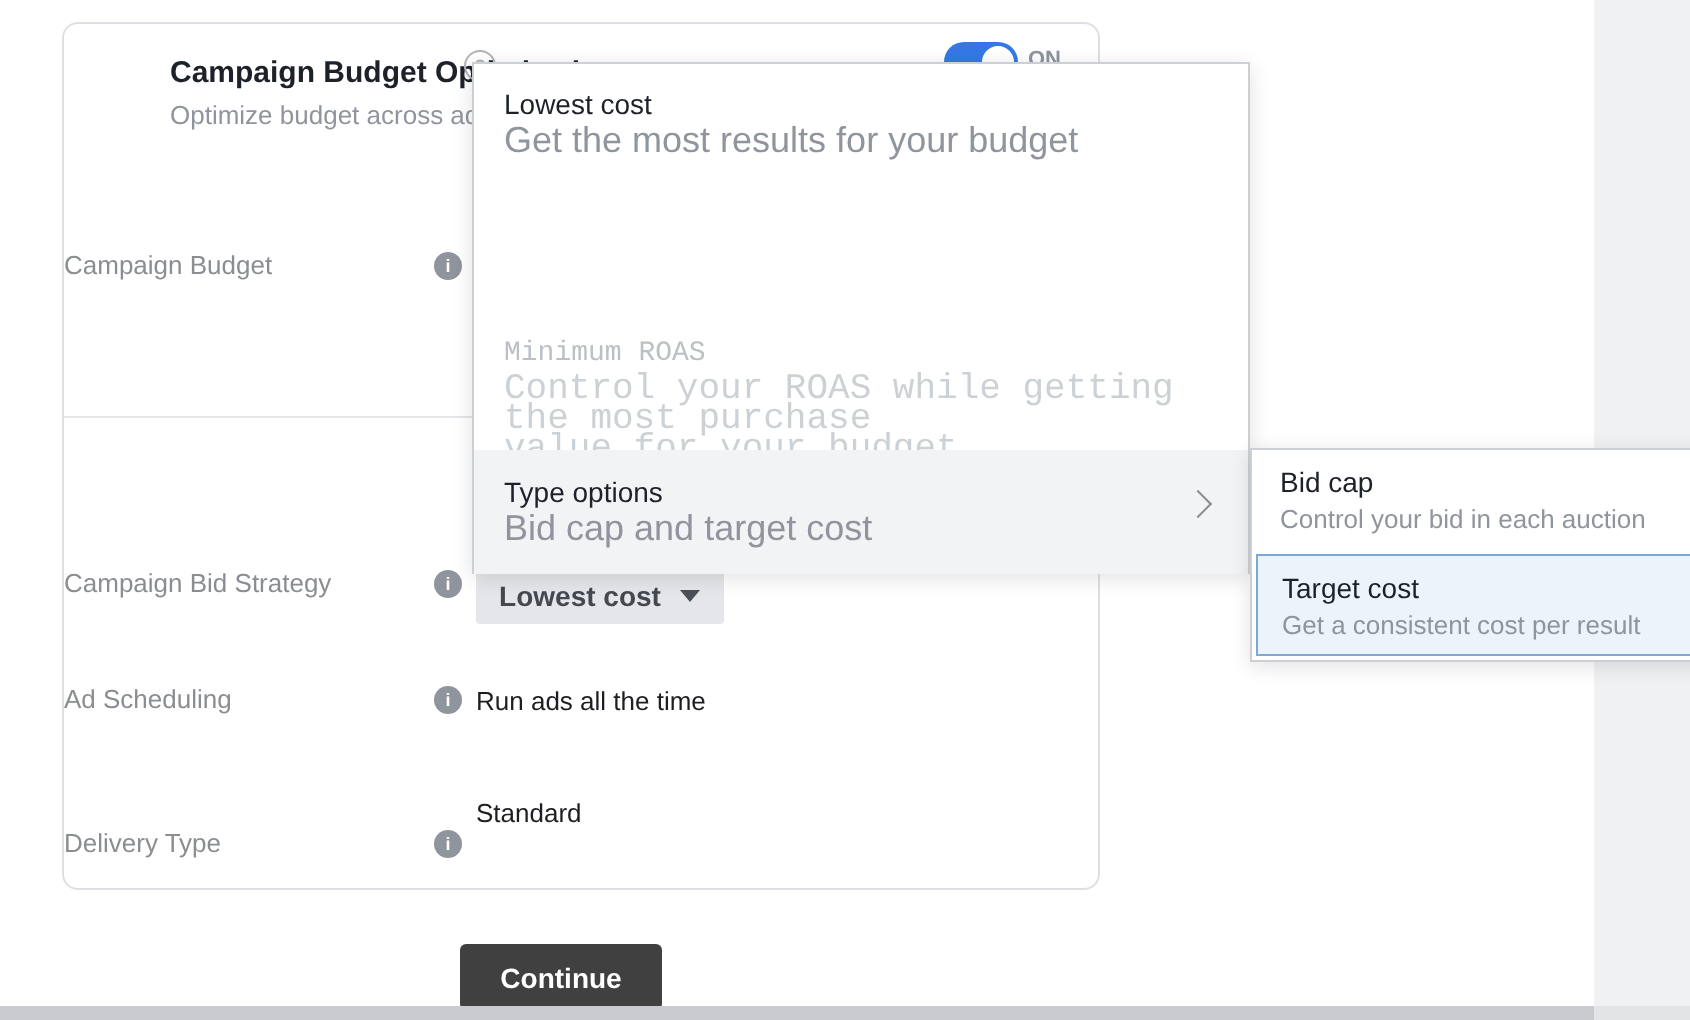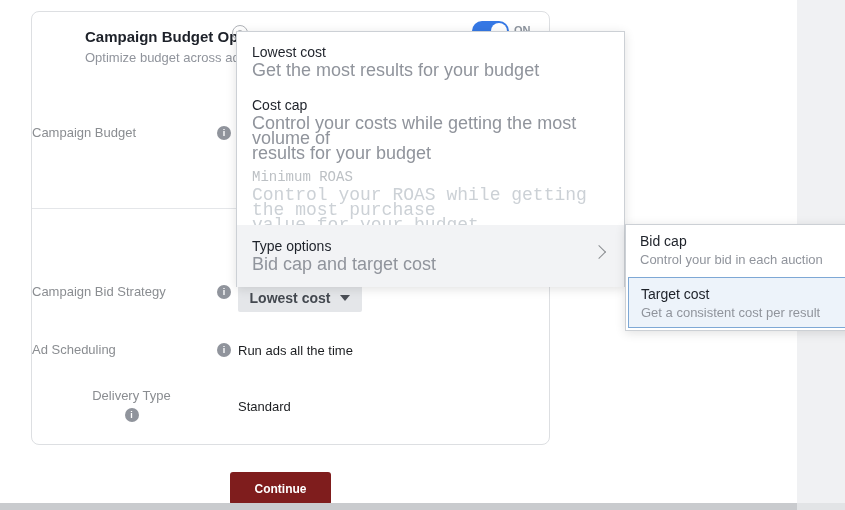--- a/index.html
+++ b/index.html
@@ -25,21 +25,21 @@
   .card-divider{position:absolute;left:0;top:196px;width:100%;height:1px;background:#e4e6e9;}
 
   .row-label{position:absolute;left:0;width:199px;display:flex;justify-content:space-between;align-items:center;
              gap:5px;font-size:13px;color:#8a8d91;white-space:nowrap;}
   .info-icon{width:14px;height:14px;border-radius:50%;background:#90949c;color:#fff;font-size:9px;font-weight:bold;
              display:flex;align-items:center;justify-content:center;flex:none;}
   .info-icon::before{content:"i";}
   .lbl-budget{top:113px;}
   .lbl-bid{top:272px;}
   .lbl-sched{top:330px;}
-  .lbl-delivery{top:376px;flex-direction:column;}
+  .lbl-delivery{top:402px;}
   .row-value{position:absolute;left:206px;font-size:13px;color:#1c1e21;white-space:nowrap;}
   .val-sched{top:331px;}
   .val-delivery{top:387px;}
 
   .bid-btn{position:absolute;left:206px;top:271px;width:124px;height:29px;background:#e4e6e9;border:none;
            border-radius:2px;display:flex;align-items:center;justify-content:center;gap:10px;cursor:pointer;
            font-family:inherit;font-size:14px;font-weight:bold;color:#444950;z-index:2;}
   .caret-down{width:0;height:0;border-left:5px solid transparent;border-right:5px solid transparent;
               border-top:6px solid #4b4f56;}
 
@@ -62,22 +62,22 @@
   
   .submenu{position:absolute;left:625px;top:224px;width:234px;height:107px;background:#fff;
            border:1px solid #ccd0d5;box-shadow:0 2px 10px rgba(0,0,0,.12);z-index:11;box-sizing:border-box;}
   .sm-item{position:absolute;left:0;right:0;padding-left:14px;cursor:pointer;}
   .sm-item.i0{top:7px;}
   .sm-item.i1{top:52px;height:51px;left:2px;right:2px;background:#edf3fa;border:1px solid #7ea8d5;
               box-sizing:border-box;padding-top:7px;padding-left:12px;}
   .sm-title{font-size:14px;line-height:18px;color:#1d2129;}
   .sm-desc{font-size:13px;line-height:15px;color:#90949c;margin-top:2px;white-space:nowrap;}
 
-  .continue-btn{position:absolute;left:230px;top:472px;width:101px;height:33px;background:#7f1d1d;border:none;
-                border-radius:3px;color:#fff;font-family:inherit;font-size:12px;font-weight:bold;cursor:pointer;z-index:5;}
+  .continue-btn{position:absolute;left:230px;top:472px;width:101px;height:33px;background:#404040;border:none;
+                border-radius:3px;color:#fff;font-family:inherit;font-size:14px;font-weight:bold;cursor:pointer;z-index:5;}
 
   
   .hscrollbar{position:absolute;left:0;top:503px;width:797px;height:7px;background:#c9cbce;z-index:30;}
   .hscroll-corner{position:absolute;left:797px;top:503px;width:48px;height:7px;background:#e2e4e6;z-index:30;}
 </style>
 </head>
 <body>
 
 <div class="page">
 
@@ -118,25 +118,20 @@
       <span class="info-icon"></span>
     </div>
     <div class="row-value val-delivery">Standard</div>
   </div>
 
   <div class="dropdown">
     <div class="dd-item i0">
       <div class="dd-title">Lowest cost</div>
       <div class="dd-desc">Get the most results for your budget</div>
     </div>
-    <div class="dd-item i1">
-      <div class="dd-title">Cost cap</div>
-      <div class="dd-desc">Control your costs while getting the most volume of
-results for your budget</div>
-    </div>
     <div class="dd-item i2 disabled">
       <div class="dd-title">Minimum ROAS</div>
       <div class="dd-desc">Control your ROAS while getting the most purchase
 value for your budget</div>
     </div>
     <div class="dd-item i3">
       <div class="dd-title">Type options</div>
       <div class="dd-desc">Bid cap and target cost</div>
       <span class="chevron-right"></span>
     </div>

